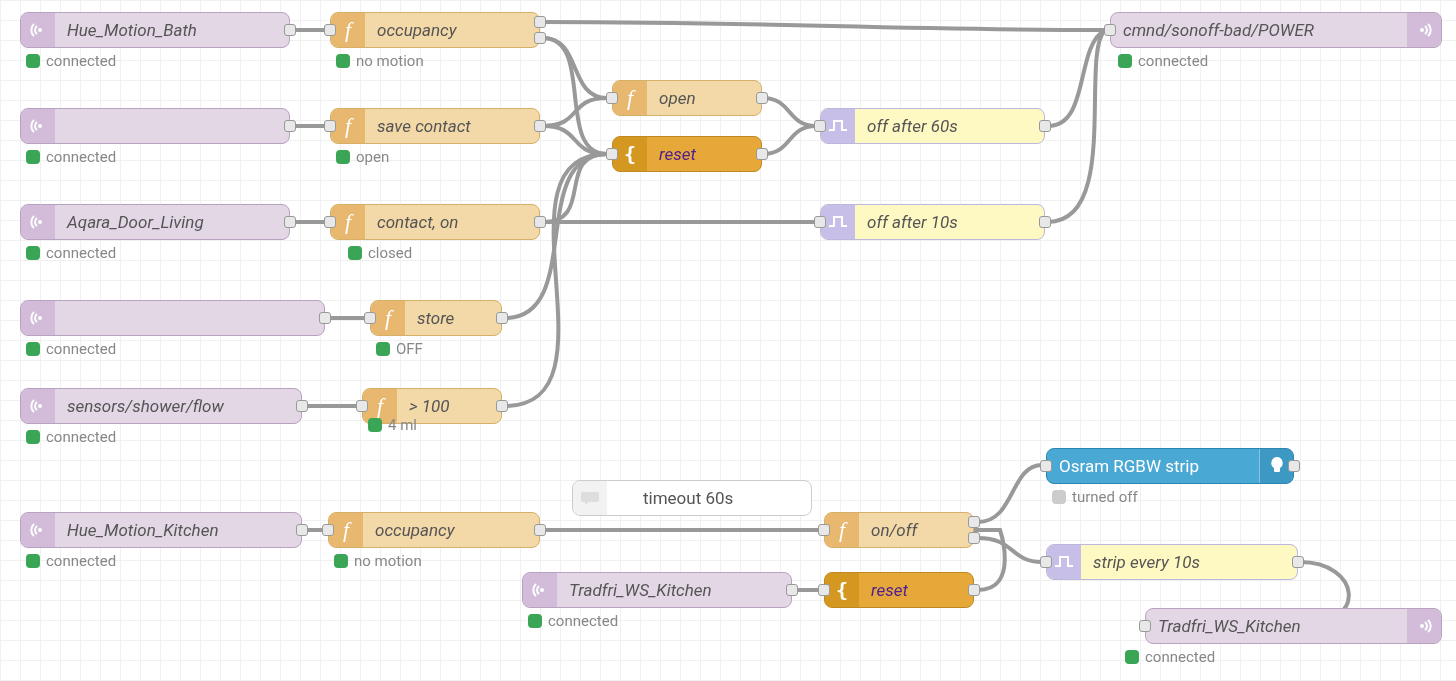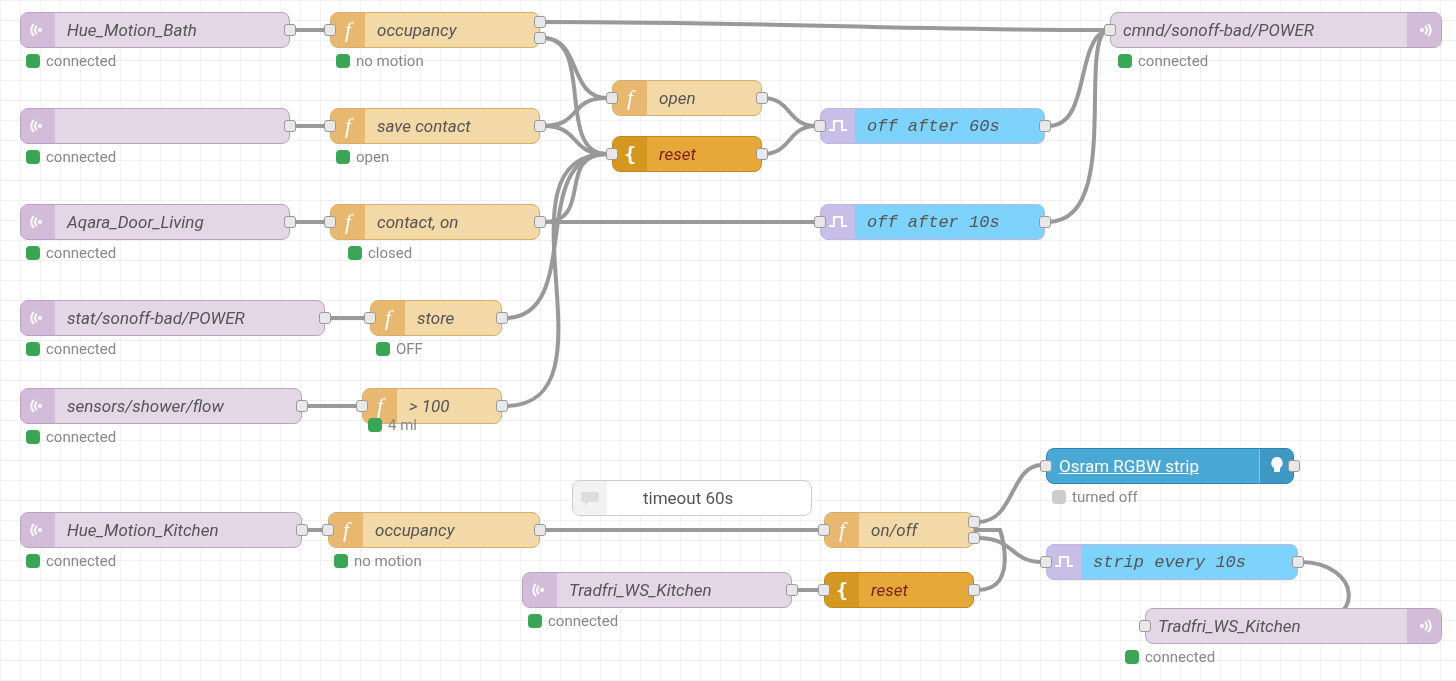--- a/index.html
+++ b/index.html
@@ -61,24 +61,24 @@
   .node.mqtt .icon { background: #d3bcda; color: #fff; }
   .node.mqtt .label { color: #555; }
 
   
   .node.func { background: #f3d8a8; border-color: #d6b06a; }
   .node.func .icon { background: #e8b870; color: #fff; font-style: italic; font-family: Georgia, 'Times New Roman', serif; font-size: 22px; }
 
   
   .node.change { background: #e6a838; border-color: #c08820; color: #fff; }
   .node.change .icon { background: #d49820; color: #fff; font-weight: bold; font-family: Consolas, monospace; font-size: 20px; }
-  .node.change .label { color: #7f1d1d; font-style: italic; }
-
-  
-  .node.trigger { background: #7dd3fc; border-color: #bdb6dd; font-family: Liberation Mono, monospace; }
+  .node.change .label { color: #4c1d95; font-style: italic; }
+
+  
+  .node.trigger { background: #fef9c3; border-color: #bdb6dd; }
   .node.trigger .icon { background: #c8bfe8; color: #fff; }
 
   
   .node.comment { background: #fff; border-color: #ccc; gap: 24px; }
   .node.comment .icon { background: #f2f2f2; color: #ccc; }
 
   
   .node.light { background: #4aa8d4; border-color: #2d86b2; color: #fff; }
   .node.light .icon { background: #3d98c4; color: #fff; }
   .node.light .label { font-style: normal; color: #fff; }
@@ -221,21 +221,20 @@
 <div class="node mqtt" style="left:20px; top:300px; width:305px;">
   <div class="icon radio-icon">
     <svg width="20" height="20" viewBox="0 0 20 20">
         <g stroke="#fff" stroke-width="2" fill="none">
           <path d="M6 4 A8 8 0 0 0 6 16"></path>
           <path d="M9 6 A5 5 0 0 0 9 14"></path>
         </g>
         <circle cx="12" cy="10" r="2" fill="#fff"></circle>
       </svg>
   </div>
-  <div class="label">stat/sonoff-bad/POWER</div>
 </div>
 <div class="port" style="left:319px; top:312px;"></div>
 <div class="status" style="left:26px; top:340px;">
   <span class="dot"></span>
   <span>connected</span>
 </div>
 
 <div class="node mqtt" style="left:20px; top:388px; width:282px;">
   <div class="icon radio-icon">
     <svg width="20" height="20" viewBox="0 0 20 20">
@@ -428,21 +427,21 @@
   <span>connected</span>
 </div>
 
 <div class="node change" style="left:824px; top:572px; width:150px;">
   <div class="icon">{</div>
   <div class="label">reset</div>
 </div>
 <div class="port" style="left:818px; top:584px;"></div>
 <div class="port" style="left:968px; top:584px;"></div>
 
-<div class="node light out" style="left:1046px; top:448px; width:248px;text-decoration:underline;">
+<div class="node light out" style="left:1046px; top:448px; width:248px;">
   <div class="icon bulb-icon">
     <svg width="18" height="20" viewBox="0 0 18 20">
         <path d="M9 1 a6 6 0 0 1 3 11 l0 3 a1 1 0 0 1 -1 1 h-4 a1 1 0 0 1 -1 -1 l0 -3 a6 6 0 0 1 3 -11 z" fill="#fff"></path>
       </svg>
   </div>
   <div class="label">Osram RGBW strip</div>
 </div>
 <div class="port" style="left:1040px; top:460px;"></div>
 <div class="port" style="left:1288px; top:460px;"></div>
 <div class="status" style="left:1052px; top:488px;">

